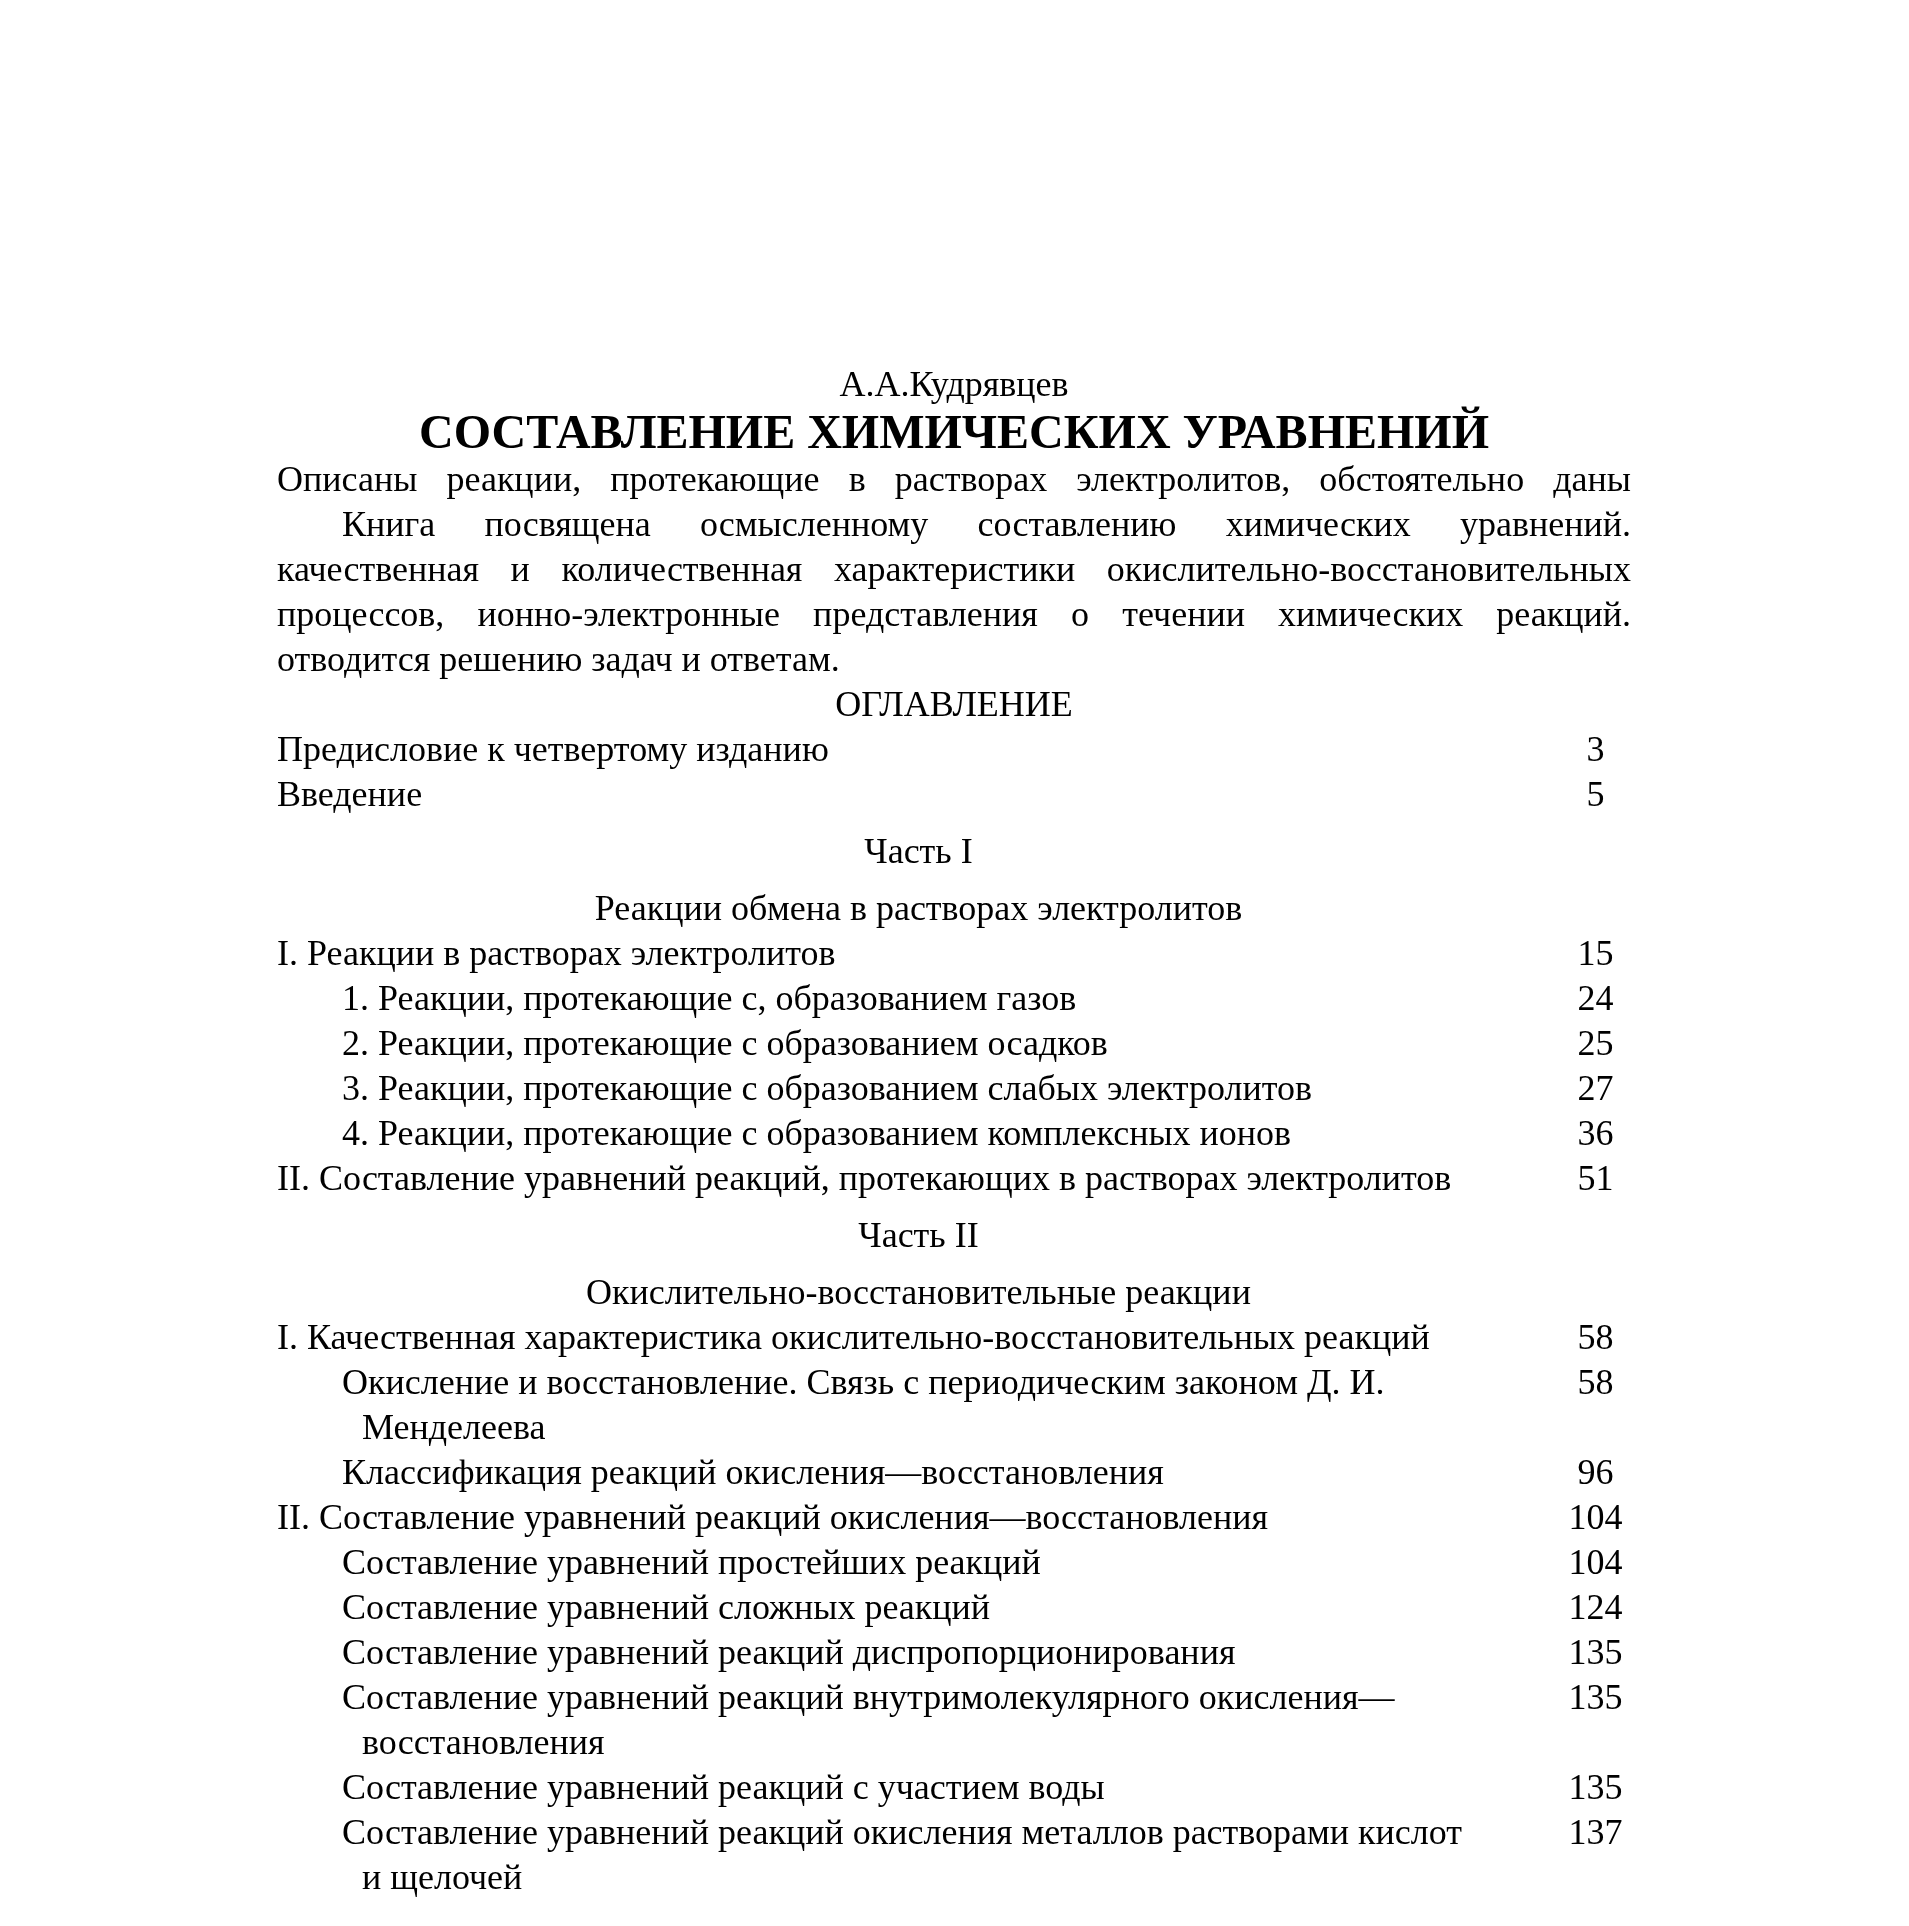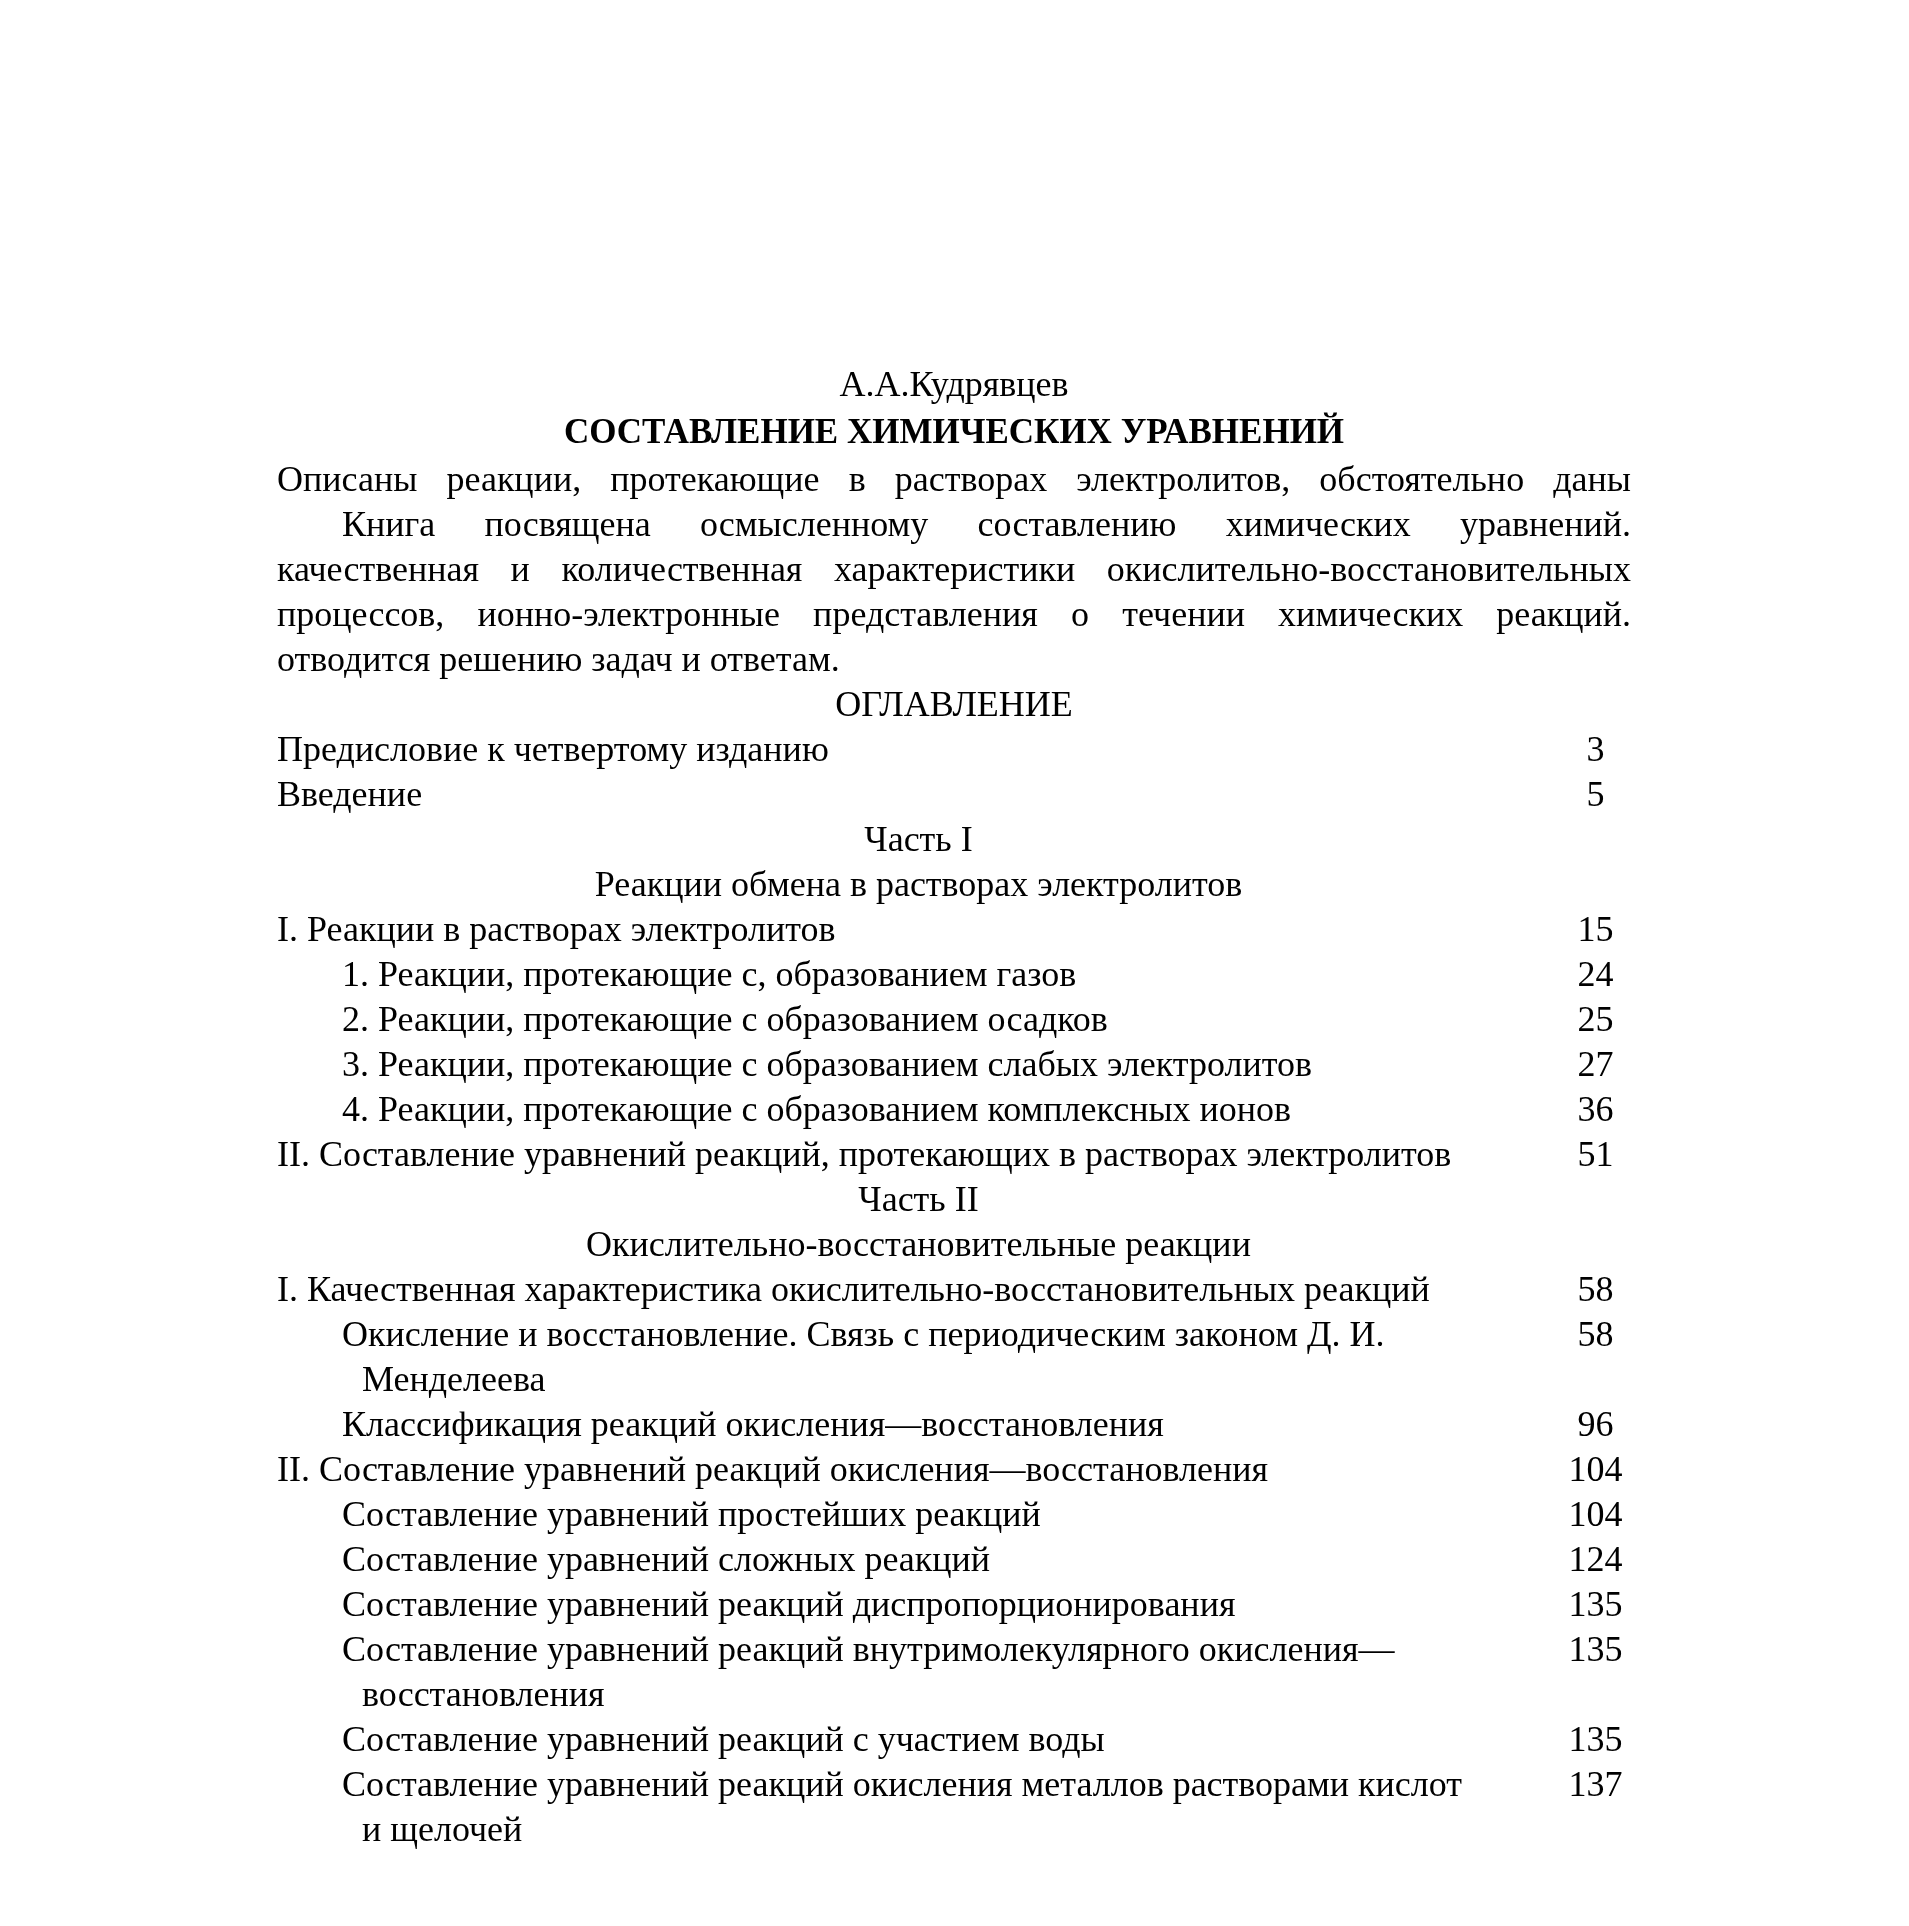--- a/index.html
+++ b/index.html
@@ -14,28 +14,28 @@
     line-height: 45px;
     overflow: hidden;
   }
   .content {
     position: absolute;
     left: 277px;
     top: 362px;
     width: 1354px;
   }
   .author { text-align: center; }
-  .title  { text-align: center; font-weight: bold; font-size: 35px; line-height: 50px; }
+  .title  { text-align: center; font-weight: bold; font-size: 48px; line-height: 50px; }
   .abstract .par-line { text-align: justify; text-align-last: justify; }
   .abstract .par-line.first { text-indent: 65px; }
   .abstract .par-line.last { text-align: right; text-align-last: left; }
   .toc-heading { text-align: center; }
   .toc-row { display: flex; align-items: flex-start; }
   .toc-text { flex: 0 0 1283px; }
-  .toc-text.center { text-align: center; }
+  .toc-text.center { text-align: center; margin-top: 12px; }
   .toc-num { flex: 1 1 auto; text-align: center; }
   .toc-text .line.first.lvl1 { padding-left: 65px; }
   .toc-text .line.cont { padding-left: 85px; }
 </style>
 </head>
 <body>
 
 <div class="page">
   <div class="content">
     <div class="author">А.А.Кудрявцев</div>

